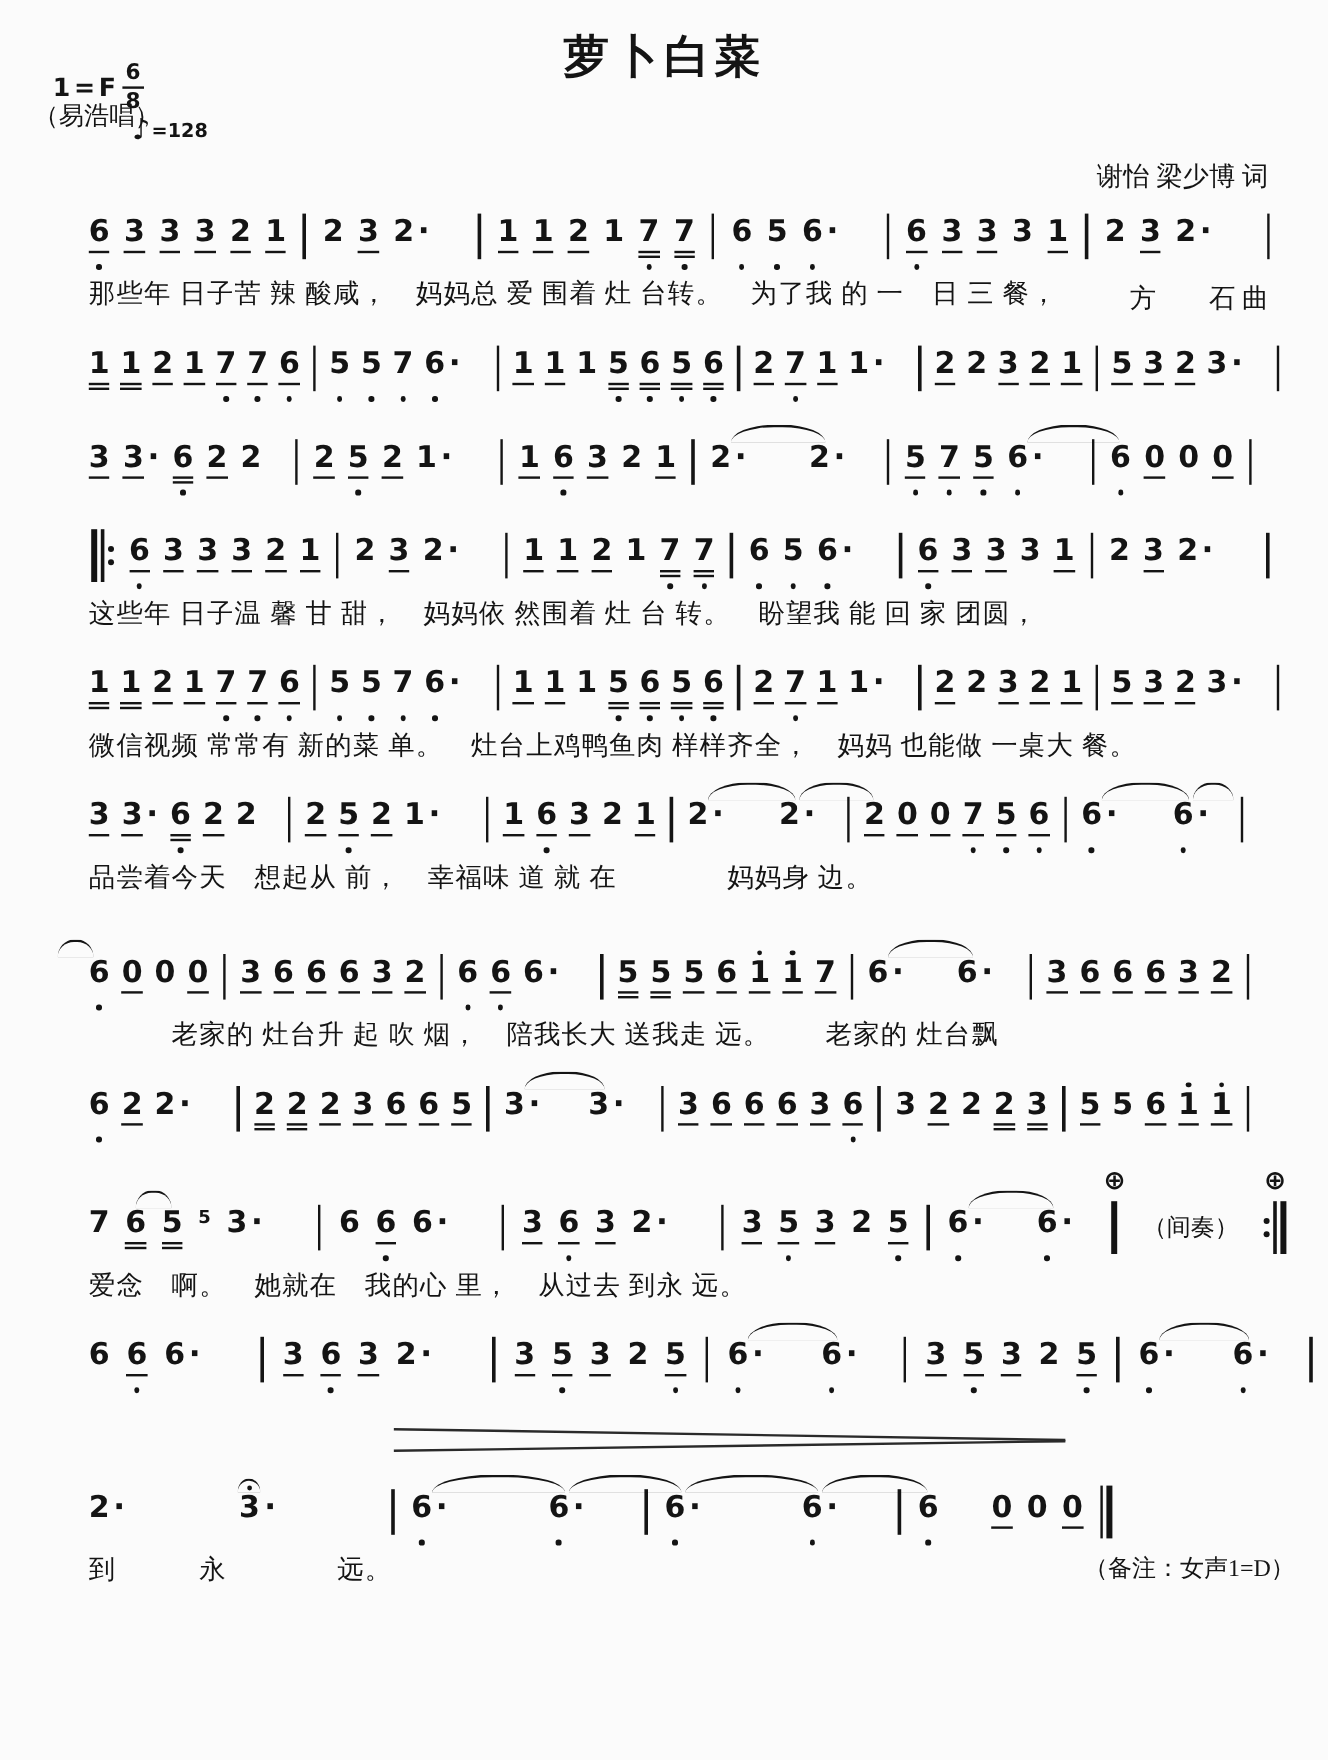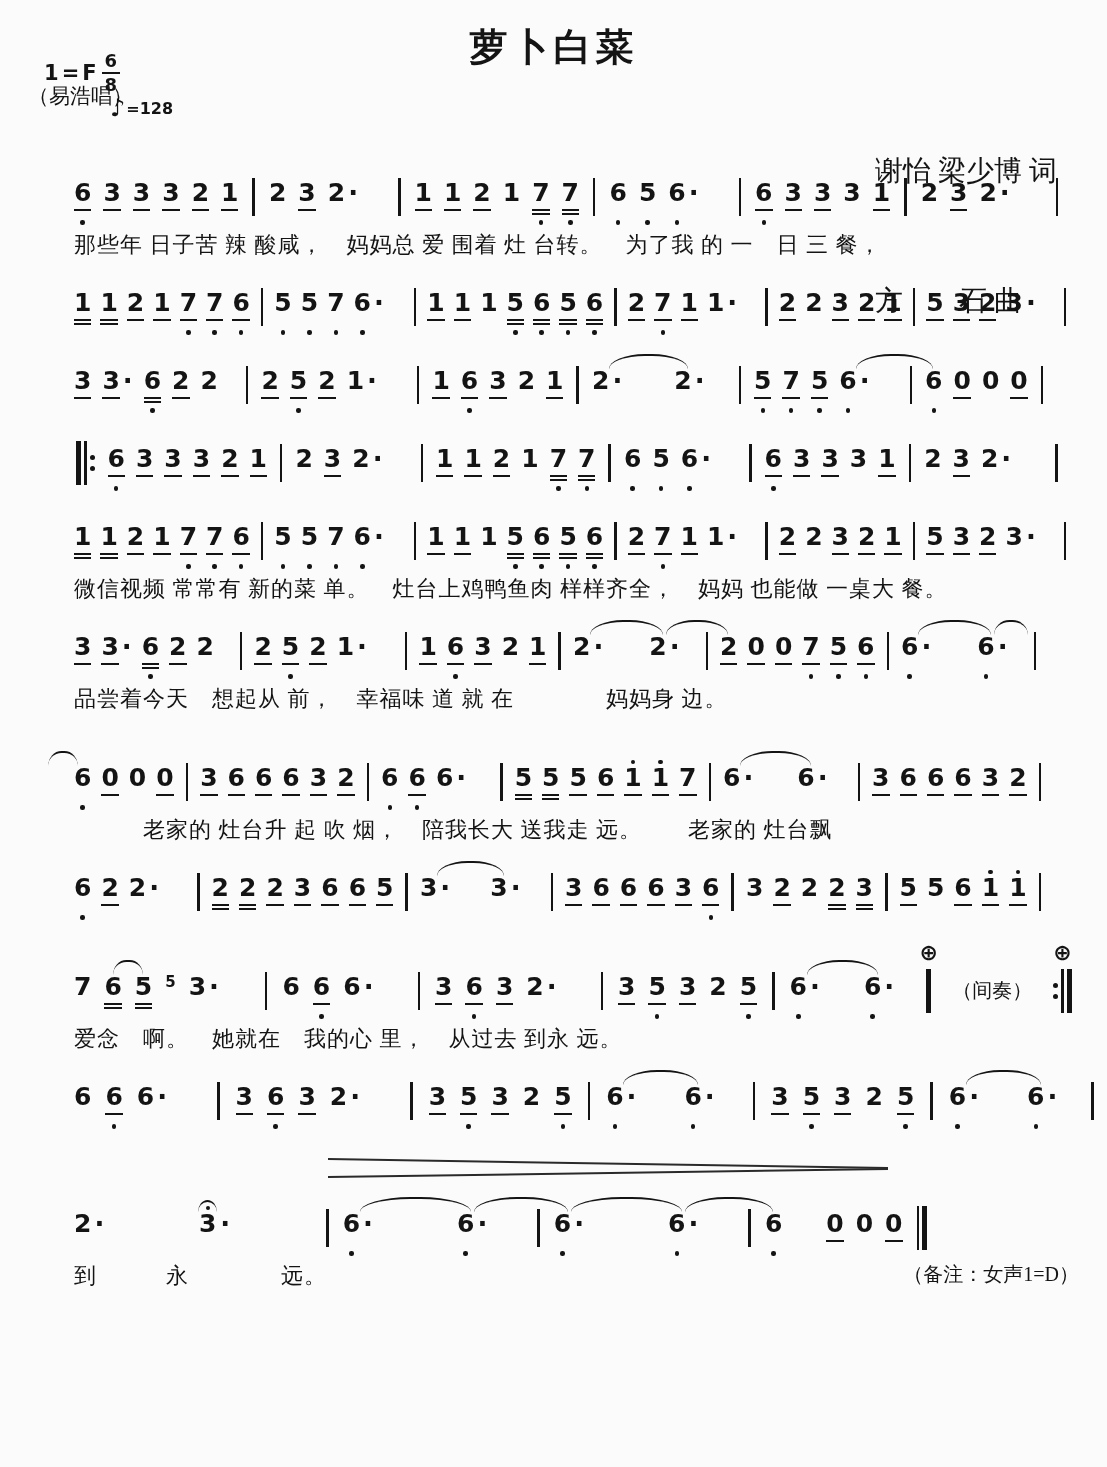--- a/index.html
+++ b/index.html
@@ -9,21 +9,21 @@
   .header{position:relative;height:128px;}
   .title{text-align:center;font-family:"Liberation Serif",serif;font-size:38px;font-weight:bold;letter-spacing:4px;}
   .subtitle{text-align:left;font-family:"Liberation Serif",serif;font-size:21px;margin-top:9px;}
   .keyblock{position:absolute;left:16px;top:30px;font-weight:bold;font-size:21px;display:flex;align-items:center;}
   .keyblock .eq{margin:0 3px;}
   .frac{display:inline-flex;flex-direction:column;align-items:center;line-height:1;font-size:18px;margin-left:5px;}
   .frac .num{border-bottom:2px solid #141414;padding:0 3px 2px;}
   .frac .den{padding-top:2px;}
   .tempo{position:absolute;left:82px;top:72px;font-weight:bold;font-size:16px;display:flex;align-items:center;}
   .tempo .nglyph{font-size:24px;margin-right:1px;}
-  .credits{position:absolute;right:22px;top:40px;font-family:"Liberation Serif",serif;font-size:28px;line-height:1.55;white-space:pre;}
+  .credits{position:absolute;right:22px;top:40px;text-align:right;font-family:"Liberation Serif",serif;font-size:22px;line-height:1.55;white-space:pre;}
   
   .line{position:relative;}
   .notes{display:flex;align-items:flex-start;padding-left:46px;position:relative;flex-wrap:nowrap;}
   .tok{display:flex;align-items:flex-start;position:relative;}
   .dstack{display:flex;flex-direction:column;align-items:center;}
   .above{height:15px;display:flex;align-items:flex-end;justify-content:center;}
   .digit{font-size:25px;font-weight:bold;line-height:26px;height:26px;}
   .tok.grace .digit{font-size:15px;height:26px;line-height:16px;}
   .unders{height:9px;display:flex;flex-direction:column;gap:2px;align-self:stretch;padding-top:3px;}
   .ul{height:2px;background:#141414;width:100%;}
@@ -1274,20 +1274,21 @@
               <div class="unders"></div>
               <div class="below"></div>
             </div>
             <span class="adot">·</span>
           </div>
           <div class="sp" style="width: 20px;"></div>
           <div class="barwrap">
             <div class="bar"></div>
           </div>
         </div>
+        <div class="lyrics"><span class="lyr-text">这些年 日子温 馨 甘 甜，　妈妈依 然围着 灶 台 转。　盼望我 能 回 家 团圆，</span></div>
       </div>
       <div class="line" style="margin-top: 15px;">
         <div class="notes" style="gap: 9px;">
           <div class="tok">
             <div class="dstack">
               <div class="above"></div>
               <span class="digit">1</span>
               <div class="unders">
                 <div class="ul"></div>
                 <div class="ul"></div>

